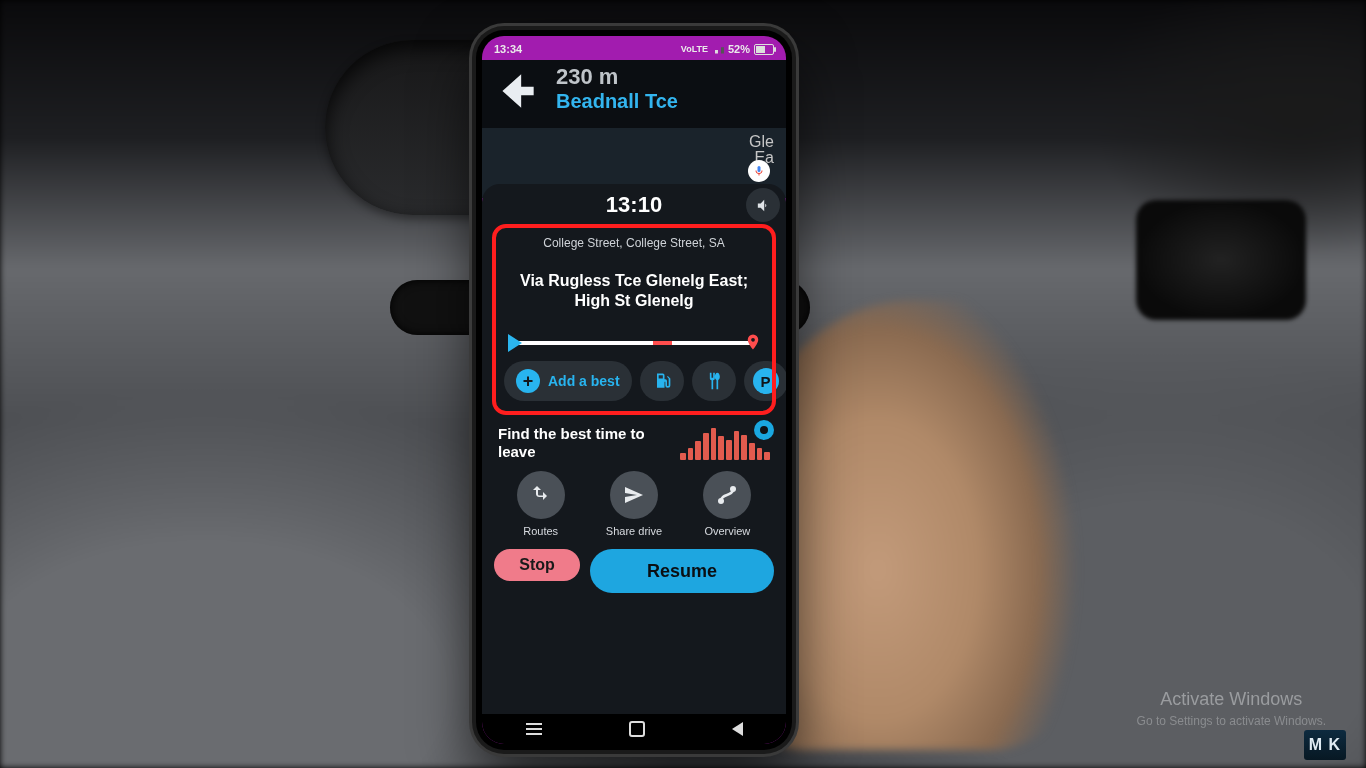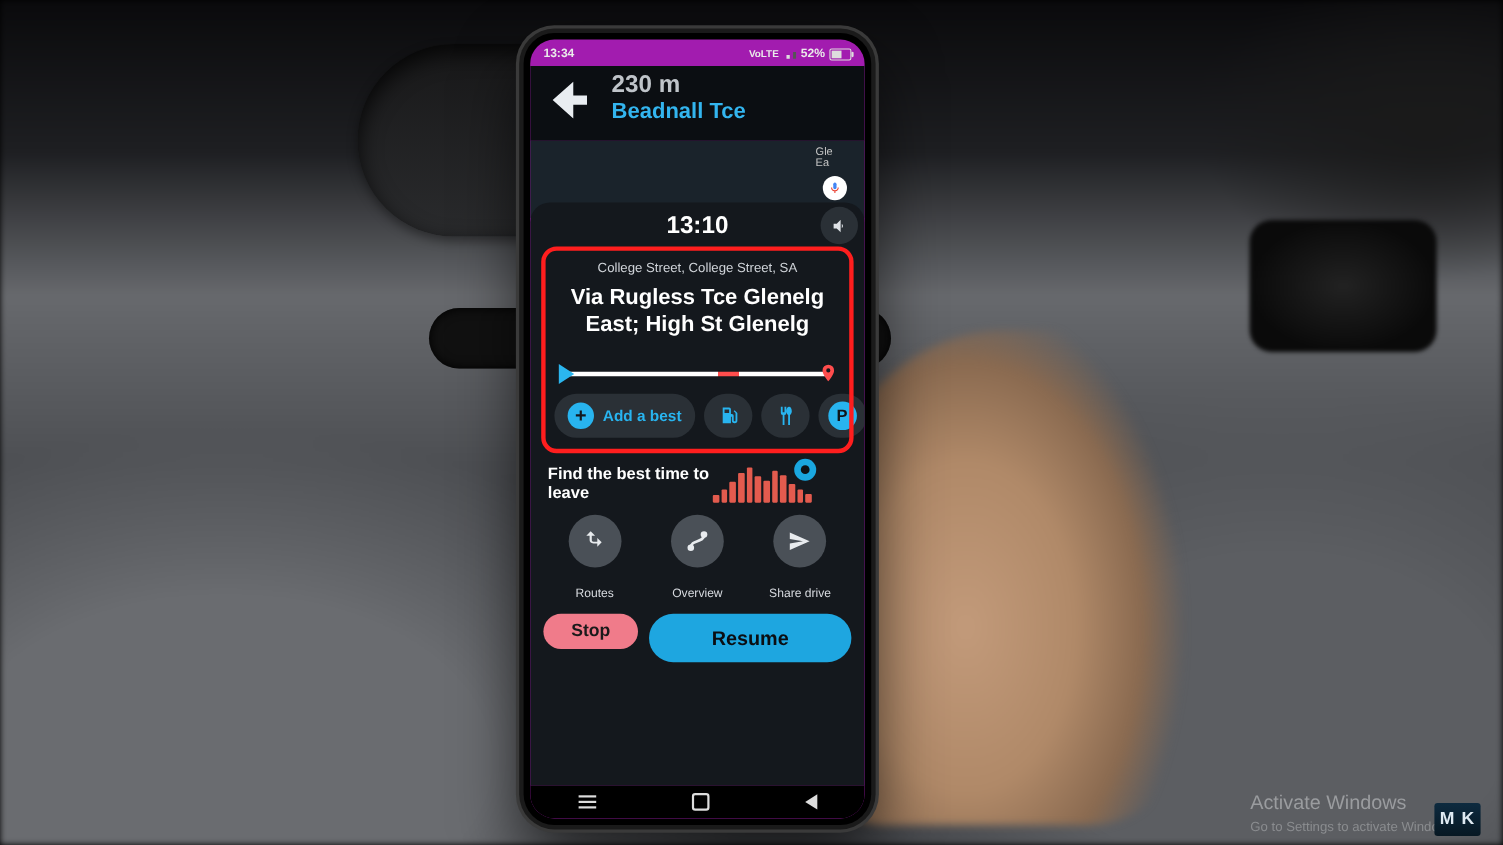--- a/index.html
+++ b/index.html
@@ -26,79 +26,79 @@
   .batt::after{content:"";position:absolute;left:1px;top:1px;bottom:1px;width:52%;background:#ddd}
   .batt::before{content:"";position:absolute;right:-3px;top:2px;width:2px;height:5px;background:#ddd;border-radius:1px}
 
   .nav-banner{background:#0b0e12;padding:6px 10px 12px;display:flex;gap:14px;align-items:flex-start}
   .turn-arrow{width:50px;height:50px;flex:none}
   .turn-arrow svg{width:100%;height:100%}
   .nav-text .dist{color:#bfc4c9;font-size:22px;font-weight:700;line-height:1}
   .nav-text .road{color:#33b5ef;font-size:20px;font-weight:700;margin-top:2px}
 
   .map-area{height:70px;background:#1a232b;position:relative}
-  .map-label{position:absolute;right:29px;top:6px;font-size:10px;color:#c6c6c6;text-align:left;line-height:1}
+  .map-label{position:absolute;right:12px;top:6px;font-size:16px;color:#c6c6c6;text-align:right;line-height:1}
   .voice-dot{position:absolute;right:16px;top:32px;width:22px;height:22px;border-radius:50%;background:#fff;display:flex;align-items:center;justify-content:center}
   .voice-dot svg{width:12px;height:12px}
 
   .sheet{flex:1;background:#14181d;border-top-left-radius:18px;border-top-right-radius:18px;margin-top:-14px;padding:8px 12px 0;position:relative;display:flex;flex-direction:column;gap:8px}
   .eta{ text-align:center;color:#fff}
   .eta .time{font-size:22px;font-weight:800}
   .eta .sub{font-size:13px;color:#c9cdd2;margin-top:2px}
   .sound-btn{position:absolute;right:6px;top:4px;width:34px;height:34px;border-radius:50%;background:#2a3036;display:flex;align-items:center;justify-content:center}
   .sound-btn svg{width:17px;height:17px;fill:#dfe3e7}
 
   .route-card{border-radius:12px;padding:10px 10px 12px;background:#14181d}
   .route-card.highlight{outline:4px solid #ff1e1e;outline-offset:-2px}
   .dest-sub{color:#cfd3d8;font-size:12px;text-align:center}
-  .dest-main{color:#fff;font-size:20px;font-weight:800;text-align:center;margin-top:8px;line-height:1.25}
+  .dest-main{color:#fff;font-size:16px;font-weight:800;text-align:center;margin-top:21px;line-height:1.25}
   .progress{position:relative;height:10px;margin:26px 4px 4px}
   .progress .track{position:absolute;left:8px;right:8px;top:4px;height:4px;background:linear-gradient(to right,#fff 0 58%,#ff4d4d 58% 66%,#fff 66% 100%);border-radius:2px}
   .progress .start{position:absolute;left:0;top:-3px;width:0;height:0;border-top:9px solid transparent;border-bottom:9px solid transparent;border-left:14px solid #2bb6ef}
   .progress .end{position:absolute;right:-2px;top:-6px;width:18px;height:22px}
   .progress .end svg{width:100%;height:100%}
 
   .chip-row{display:flex;gap:8px;margin-top:14px}
   .chip{flex:none;height:40px;border-radius:22px;background:#2a3036;display:flex;align-items:center;justify-content:center;gap:8px;padding:0 12px}
   .chip.add{background:#2a3036}
   .chip.add .dot{width:24px;height:24px;border-radius:50%;background:#28b4ef;display:flex;align-items:center;justify-content:center;color:#14181d;font-weight:900;font-size:18px}
   .chip.add .lbl{color:#28b4ef;font-weight:800;font-size:14px}
   .chip.icon{width:44px;padding:0}
   .chip.icon svg{width:20px;height:20px;fill:#28b4ef}
   .chip.icon.p{font-weight:900;color:#28b4ef;font-size:18px}
   .p-circ{width:26px;height:26px;border-radius:50%;background:#28b4ef;color:#10151a;display:flex;align-items:center;justify-content:center;font-size:15px;font-weight:900}
 
-  .leave-row{display:flex;align-items:center;padding:4px 4px 0}
+  .leave-row{display:flex;align-items:center;justify-content:space-between;padding:4px 4px 0}
   .leave-row .txt{color:#fff;font-size:15px;font-weight:800;max-width:150px;line-height:1.2}
   .spark{width:90px;height:34px;position:relative}
   .spark .bars{position:absolute;inset:0;display:flex;align-items:flex-end;gap:2px}
   .spark .bars span{flex:1;background:#e25b4e;border-radius:1px}
   .spark .eye{position:absolute;right:-4px;top:-6px;width:20px;height:20px;border-radius:50%;background:#1aa7e0;display:flex;align-items:center;justify-content:center}
   .spark .eye::after{content:"";width:8px;height:8px;border-radius:50%;background:#0e1317}
 
   .action-row{display:flex;justify-content:space-between;padding:2px 2px 0;gap:4px}
-  .action{flex:1;display:flex;flex-direction:column;align-items:center;gap:18px}
+  .action{flex:1;display:flex;flex-direction:column;align-items:center;gap:6px}
   .action .circ{width:48px;height:48px;border-radius:50%;background:#4a5057;display:flex;align-items:center;justify-content:center}
   .action .circ svg{width:24px;height:24px;fill:#e8ebee}
   .action .lbl{color:#d7dadf;font-size:11px}
 
   .bottom-row{display:flex;gap:10px;padding:4px 0 8px}
   .btn-stop{flex:0 0 86px;height:32px;border-radius:24px;background:#f07b8a;color:#1a1a1a;font-weight:800;font-size:16px;display:flex;align-items:center;justify-content:center}
   .btn-resume{flex:1;height:44px;border-radius:24px;background:#1ea6e0;color:#0b0e12;font-weight:800;font-size:18px;display:flex;align-items:center;justify-content:center}
 
   .android-nav{height:30px;display:flex;justify-content:space-around;align-items:center;background:#000}
   .android-nav span{color:#ddd;font-size:14px}
   .sq{width:12px;height:12px;border:2px solid #ddd;border-radius:3px}
   .tri{width:0;height:0;border-top:7px solid transparent;border-bottom:7px solid transparent;border-right:11px solid #ddd}
   .bar3{width:16px;height:2px;background:#ddd;position:relative}
   .bar3::before,.bar3::after{content:"";position:absolute;left:0;width:16px;height:2px;background:#ddd}
   .bar3::before{top:-5px}.bar3::after{top:5px}
 
   
-  .winwm{position:absolute;right:40px;bottom:10px;color:#9a9c9f;text-align:left}
+  .winwm{position:absolute;right:40px;bottom:40px;color:#9a9c9f;text-align:center}
   .winwm .t{font-size:18px}
   .winwm .s{font-size:12px;margin-top:4px;color:#8a8c8f}
   .mk{position:absolute;right:20px;bottom:8px;width:42px;height:30px;background:linear-gradient(#0d2a3f,#071823);color:#dfeaf2;display:flex;align-items:center;justify-content:center;font-weight:800;font-size:16px;border-radius:3px;letter-spacing:1px}
 </style>
 </head>
 <body>
 
 <div class="bg"></div>
 <div class="dash-vent"></div>
 <div class="dash-slot"></div>
@@ -213,34 +213,34 @@
           <span class="circ">
               <svg viewBox="0 0 24 24">
                 <path d="M8 3l4 4-3 .1V11c0 1 .5 1.5 1.5 1.5H14V9l4 4-4 4v-3h-3.5C8 14 7 12.5 7 11V7H4l4-4z"></path>
               </svg>
             </span>
           <span class="lbl">Routes</span>
         </div>
         <div class="action">
           <span class="circ">
               <svg viewBox="0 0 24 24">
+                <path d="M3 20l18-8L3 4v6l12 2-12 2v6z"></path>
+              </svg>
+            </span>
+          <span class="lbl">Share drive</span>
+        </div>
+        <div class="action">
+          <span class="circ">
+              <svg viewBox="0 0 24 24">
                 <circle cx="6" cy="18" r="3"></circle>
                 <circle cx="18" cy="6" r="3"></circle>
                 <path d="M6 18C6 10 18 14 18 6" stroke="#e8ebee" stroke-width="2.5" fill="none"></path>
               </svg>
             </span>
           <span class="lbl">Overview</span>
-        </div>
-        <div class="action">
-          <span class="circ">
-              <svg viewBox="0 0 24 24">
-                <path d="M3 20l18-8L3 4v6l12 2-12 2v6z"></path>
-              </svg>
-            </span>
-          <span class="lbl">Share drive</span>
         </div>
       </div>
 
       <div class="bottom-row">
         <div class="btn-stop">Stop</div>
         <div class="btn-resume">Resume</div>
       </div>
     </div>
 
     <div class="android-nav">

